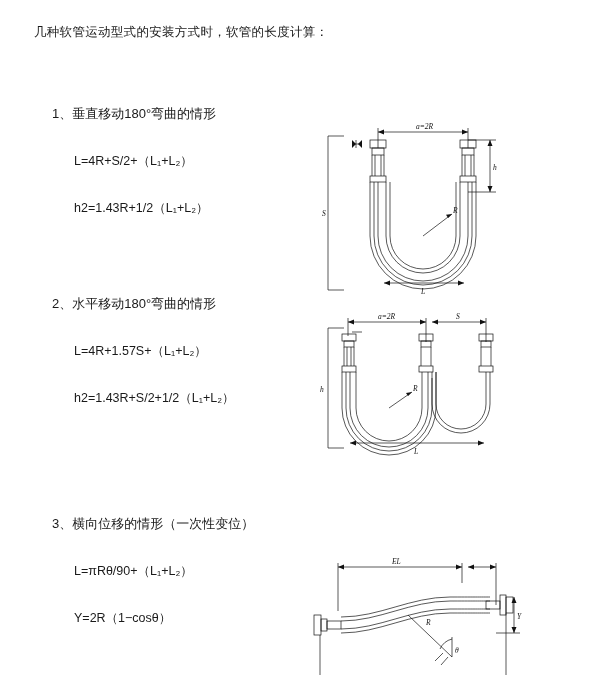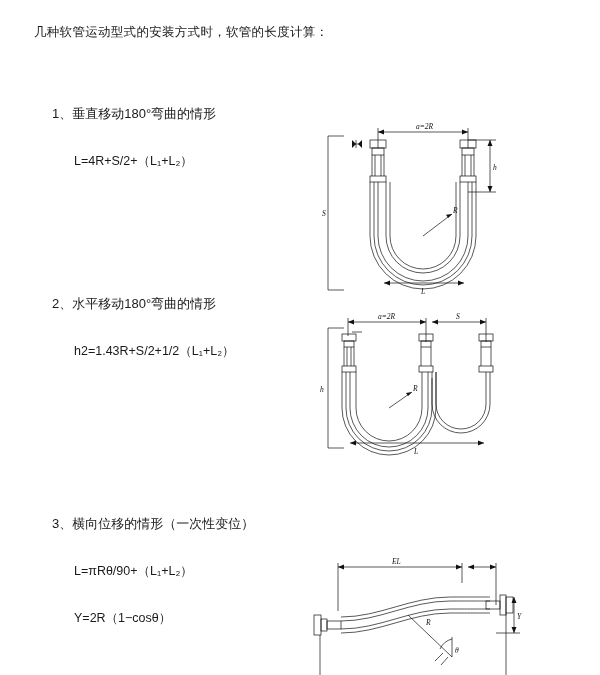--- a/index.html
+++ b/index.html
@@ -76,20 +76,21 @@
 <body>
 
 <div class="page">
 
   <div class="doc-title">几种软管运动型式的安装方式时，软管的长度计算：</div>
 
   <div class="section sec1">
     <div class="sec-text">
       <div class="sec-heading">1、垂直移动180°弯曲的情形</div>
       <div class="formula">L=4R+S/2+（L₁+L₂）</div>
+      <div class="formula">h2=1.43R+1/2（L₁+L₂）</div>
     </div>
     <div class="sec-figure">
       <svg width="280" height="190" viewBox="0 0 280 190">
         <g stroke="#111" fill="none" stroke-width="0.7">
 
           <line x1="28" y1="18" x2="28" y2="172"></line>
           <line x1="28" y1="18" x2="44" y2="18"></line>
           <line x1="28" y1="172" x2="44" y2="172"></line>
 
           <line x1="78" y1="14" x2="168" y2="14"></line>
@@ -143,20 +144,21 @@
         <text class="lbl-it" x="153" y="95">R</text>
         <text class="lbl-it" x="121" y="176">L</text>
         <text class="lbl-it" x="22" y="98">S</text>
       </svg>
     </div>
   </div>
 
   <div class="section sec2">
     <div class="sec-text">
       <div class="sec-heading">2、水平移动180°弯曲的情形</div>
+      <div class="formula">L=4R+1.57S+（L₁+L₂）</div>
       <div class="formula">h2=1.43R+S/2+1/2（L₁+L₂）</div>
     </div>
     <div class="sec-figure">
       <svg width="280" height="190" viewBox="0 0 280 190">
         <g stroke="#111" fill="none" stroke-width="0.7">
 
           <line x1="28" y1="20" x2="28" y2="140"></line>
           <line x1="28" y1="20" x2="44" y2="20"></line>
           <line x1="28" y1="140" x2="44" y2="140"></line>
 

